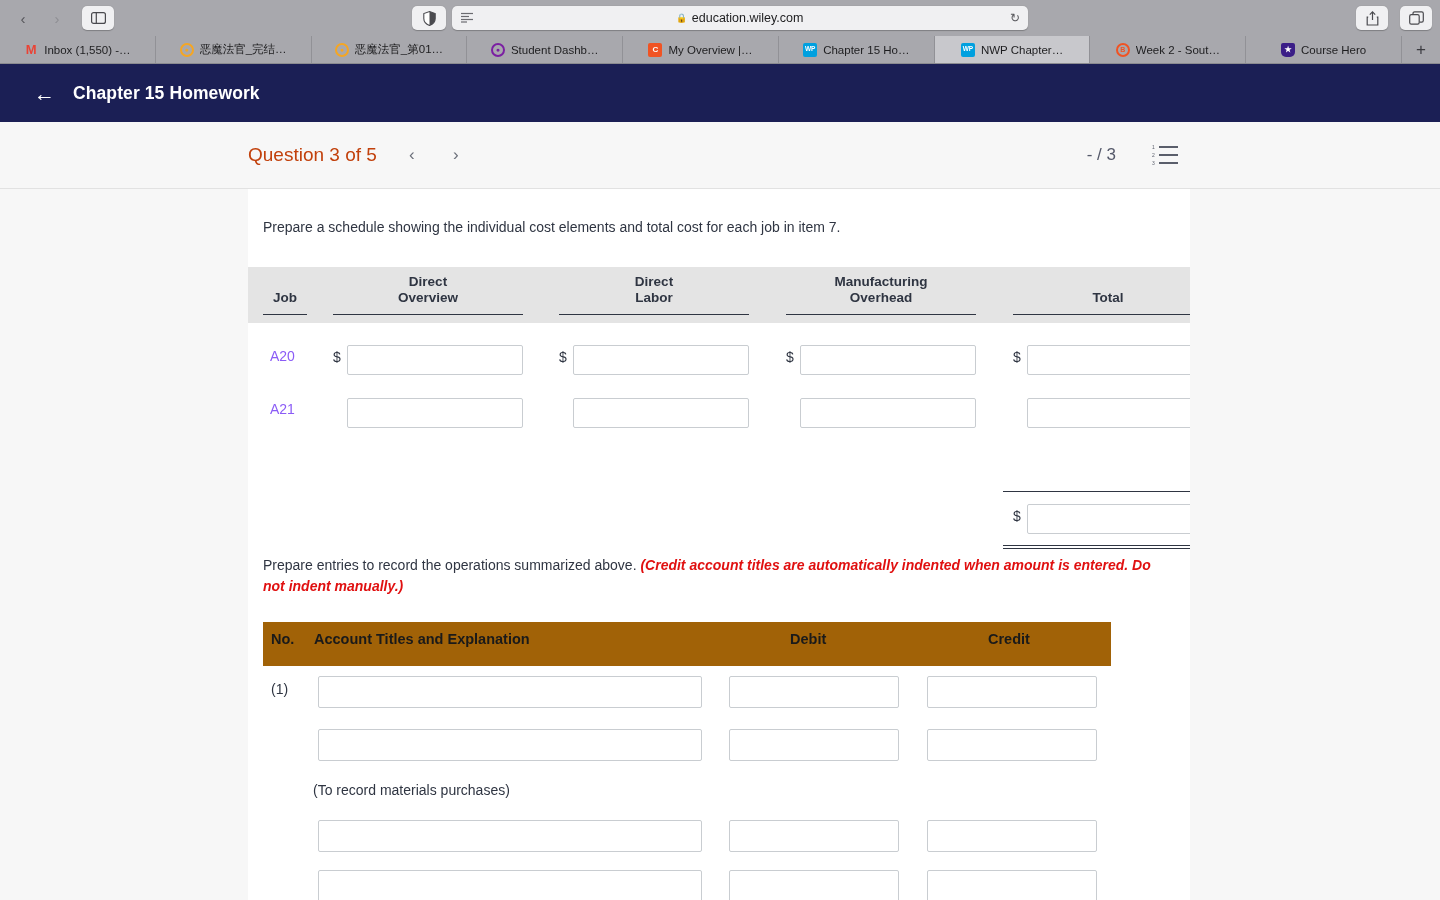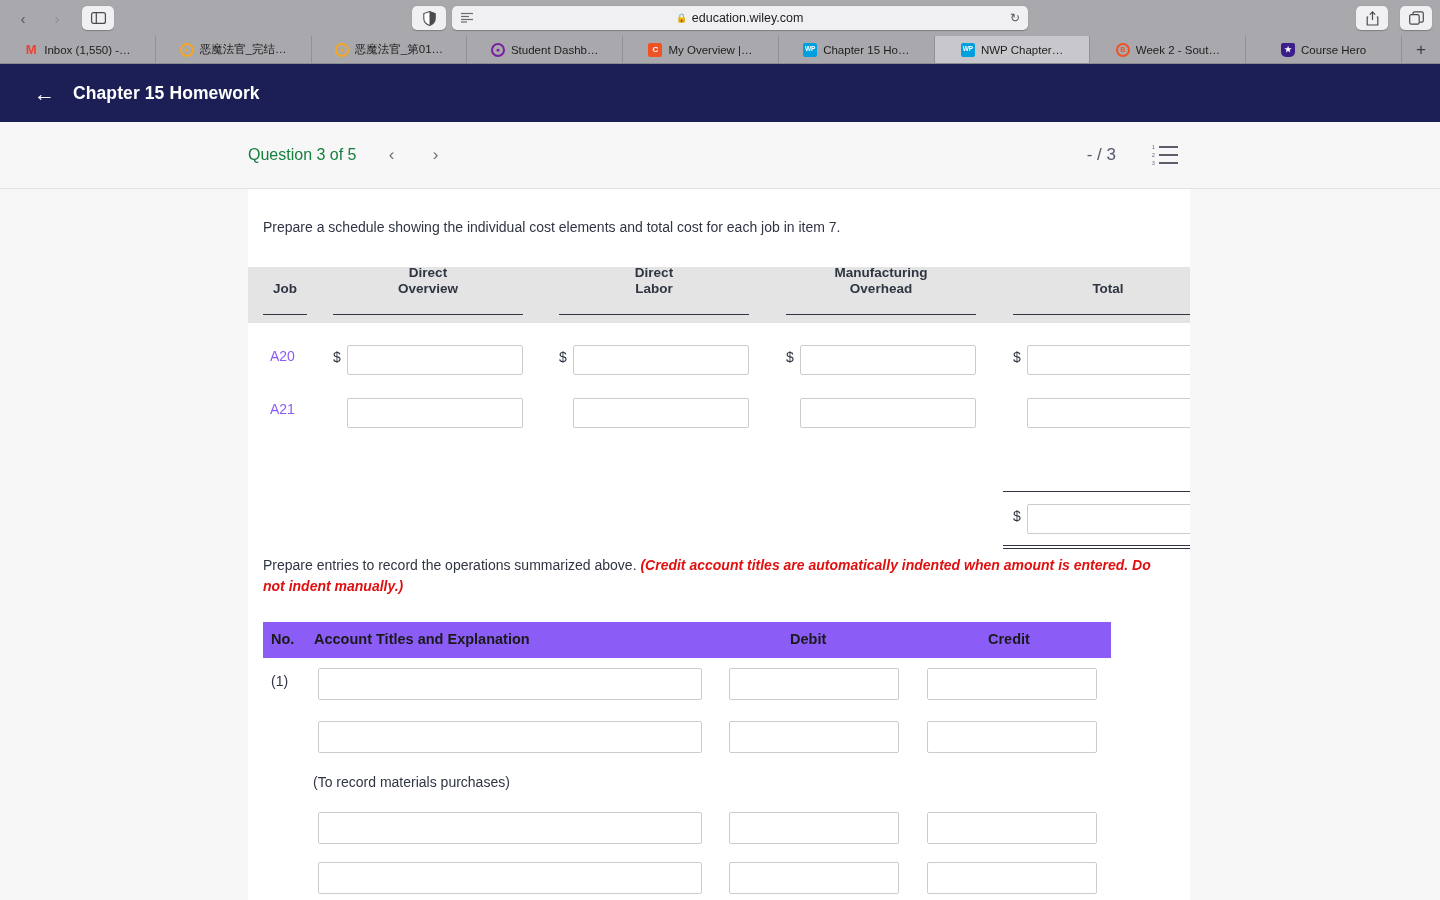--- a/index.html
+++ b/index.html
@@ -120,21 +120,21 @@
 
   
   .question-bar {
     width: 1440px; height: 67px;
     background: #f7f7f7;
     border-bottom: 1px solid #e2e2e2;
     display: flex; align-items: center;
     position: relative;
   }
   .q-left { display: flex; align-items: center; gap: 26px; margin-left: 248px; }
-  .q-title { font-size: 16px; color: #15803d; }
+  .q-title { font-size: 19px; color: #c2410c; }
   .q-arrow { font-size: 17px; color: #6b6f7a; width: 18px; text-align: center; }
   .q-right {
     position: absolute; right: 0;
     display: flex; align-items: center; gap: 36px;
     padding-right: 262px;
   }
   .q-score { font-size: 17px; color: #55596a; }
   .list-icon { display: flex; flex-direction: column; gap: 3px; }
   .list-row { display: flex; align-items: center; gap: 3px; }
   .list-num { font-size: 5px; color: #5a5e6b; width: 4px; line-height: 1; }
@@ -172,21 +172,21 @@
   }
   .ch {
     position: absolute;
     bottom: 8px;
     text-align: center;
     font-size: 13.5px;
     font-weight: 700;
     color: #2f3542;
     line-height: 1.25;
   }
-  .ch .u { display: block; border-bottom: 1.6px solid #2f3542; padding-bottom: 16px; }
+  .ch .u { display: block; border-bottom: 1.6px solid #2f3542; padding-bottom: 7px; }
   .ch .two { display: block; }
 
   .cost-rows { position: relative; height: 210px; }
   .cost-row { position: absolute; left: 0; width: 942px; height: 30px; }
   .job-label {
     position: absolute; left: 22px; top: 3px;
     font-size: 14px; color: #8b5cf6;
   }
   .dollar {
     position: absolute; top: 4px;
@@ -212,22 +212,22 @@
     position: absolute;
     height: 4px;
     border-top: 1.6px solid #2f3542;
     border-bottom: 1.6px solid #2f3542;
   }
 
   
   .journal { margin-top: 26px; position: relative; }
   .j-head {
     margin-left: 15px;
-    width: 848px; height: 36px;
-    background: #8b5cf6;
+    width: 848px; height: 44px;
+    background: #a16207;
     position: relative;
   }
   .jh {
     position: absolute; top: 9px;
     font-size: 14.5px; font-weight: 700; color: #1a1a1a;
   }
   .j-rows { position: relative; margin-top: 10px; height: 300px; }
   .j-row { position: absolute; left: 0; width: 942px; height: 32px; }
   .j-no {
     position: absolute; left: 23px; top: 5px;

